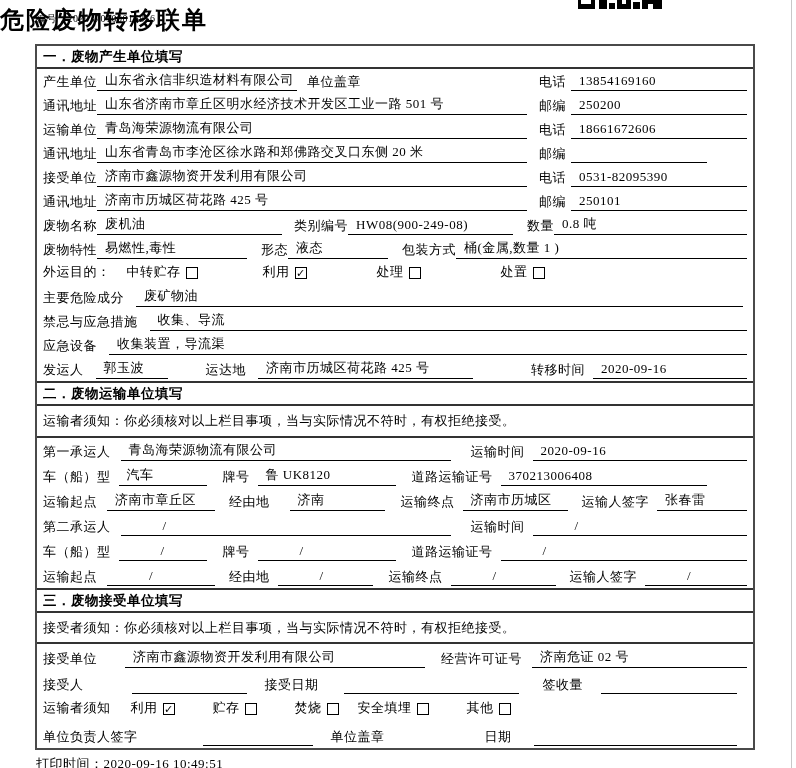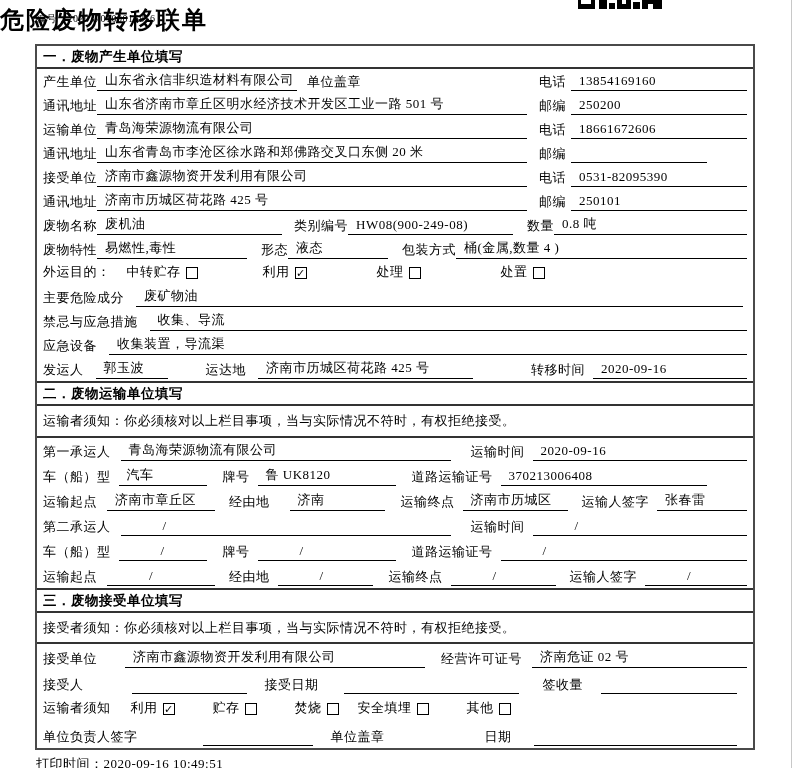--- a/index.html
+++ b/index.html
@@ -129,21 +129,21 @@
       <span class="lb" style="margin-left:14px">数量</span>
       <span class="uf fx">0.8 吨</span>
     </div>
 
     <div class="row">
       <span class="lb">废物特性</span>
       <span class="uf" style="width:150px">易燃性,毒性</span>
       <span class="lb" style="margin-left:14px">形态</span>
       <span class="uf" style="width:100px">液态</span>
       <span class="lb" style="margin-left:14px">包装方式</span>
-      <span class="uf fx">桶(金属,数量 4 )</span>
+      <span class="uf fx">桶(金属,数量 1 )</span>
     </div>
 
     <div class="row cbrow">
       <span class="lb">外运目的：</span>
       <span class="lb" style="margin-left:16px">中转贮存</span>
       <span class="cb"></span>
       <span class="lb" style="margin-left:65px">利用</span>
       <span class="cb">✓</span>
       <span class="lb" style="margin-left:70px">处理</span>
       <span class="cb"></span>

